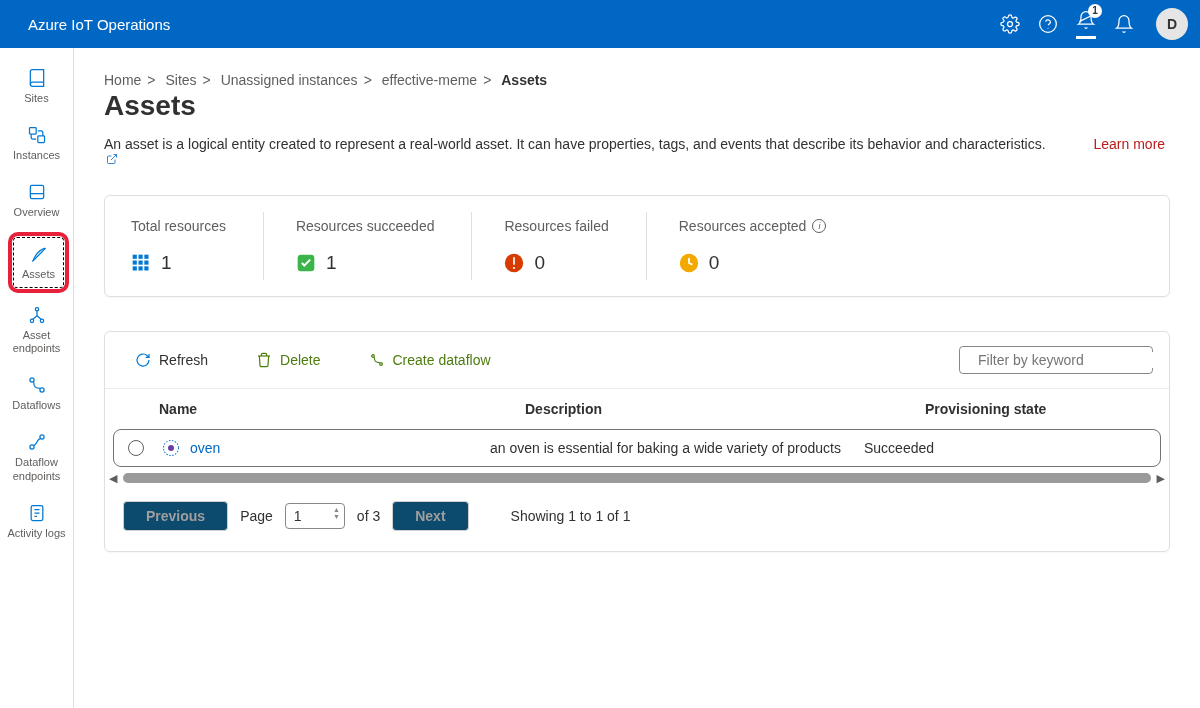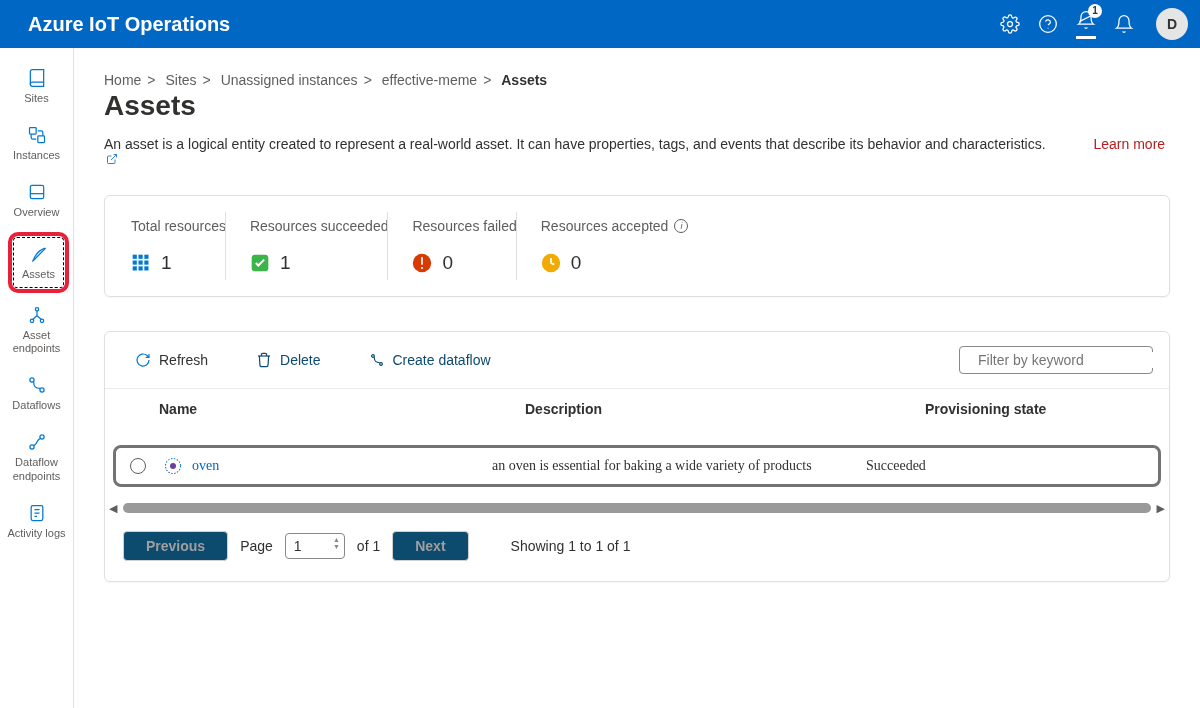--- a/index.html
+++ b/index.html
@@ -1,20 +1,20 @@
 <!DOCTYPE html>
 <html><head>
   <meta charset="utf-8">
   <style>
     * { box-sizing: border-box; margin: 0; padding: 0; }
     body { font-family: "Segoe UI", -apple-system, sans-serif; font-size: 14px; color: #323130; background: #fff; }
 
     
     .header { background: #0067c5; height: 48px; display: flex; align-items: center; justify-content: space-between; padding: 0 12px 0 28px; color: #fff; }
-    .header-title { font-size: 20px; font-weight: 700; }
+    .header-title { font-size: 15px; font-weight: 400; }
     .header-actions { display: flex; align-items: center; gap: 18px; }
     .header-icon { width: 20px; height: 20px; cursor: pointer; display: flex; align-items: center; justify-content: center; position: relative; }
     .header-icon svg { width: 20px; height: 20px; stroke: #fff; fill: none; stroke-width: 1.5; }
     .notif-wrap { position: relative; padding-bottom: 6px; border-bottom: 3px solid #fff; }
     .notif-badge { position: absolute; top: -6px; right: -6px; background: #fff; color: #333; border-radius: 50%; width: 14px; height: 14px; font-size: 10px; font-weight: 600; display: flex; align-items: center; justify-content: center; }
     .avatar { width: 32px; height: 32px; border-radius: 50%; background: #e5e5e5; color: #333; font-weight: 600; display: flex; align-items: center; justify-content: center; cursor: pointer; margin-left: 4px; }
 
     
     .layout { display: flex; height: calc(100vh - 48px); }
     .sidebar { width: 74px; border-right: 1px solid #e1dfdd; padding-top: 10px; }
@@ -33,47 +33,47 @@
     .breadcrumb .current { font-weight: 600; color: #323130; }
 
     h1.page-title { font-size: 28px; font-weight: 600; margin-bottom: 14px; }
     .page-desc { color: #323130; margin-bottom: 26px; }
     .learn-link { color: #b91c1c; cursor: pointer; padding-left: 44px; }
     .ext-icon { display: inline-block; width: 12px; height: 12px; vertical-align: 1px; margin-left: 2px; }
     .ext-icon svg { width: 12px; height: 12px; stroke: #0067c5; fill: none; stroke-width: 1.6; }
 
     
     .stats-card { border: 1px solid #e1dfdd; border-radius: 6px; display: flex; padding: 22px 26px; margin-bottom: 34px; box-shadow: 0 1px 2px rgba(0,0,0,.04); }
-    .stat-block { flex: 0 0 auto; margin-right: 24px; position: relative; }
+    .stat-block { flex: 0 0 auto; padding-right: 38px; margin-right: 32px; position: relative; }
     .stat-block:not(:last-child)::after { content: ""; position: absolute; right: 0; top: -6px; bottom: -6px; width: 1px; background: #e1dfdd; }
     .stat-block:last-child { padding-right: 0; margin-right: 0; }
     .stat-label { color: #605e5c; margin-bottom: 18px; display: flex; align-items: center; gap: 6px; }
     .stat-value { display: flex; align-items: center; gap: 10px; font-size: 19px; }
     .stat-icon { width: 20px; height: 20px; }
     .info-dot { width: 14px; height: 14px; border: 1px solid #605e5c; border-radius: 50%; display: inline-flex; align-items: center; justify-content: center; font-size: 9px; font-style: italic; color: #605e5c; }
 
     
     .table-card { border: 1px solid #e1dfdd; border-radius: 6px; box-shadow: 0 1px 2px rgba(0,0,0,.04); }
     .card-toolbar { display: flex; align-items: center; gap: 20px; padding: 14px 16px; }
     .btn { display: inline-flex; align-items: center; gap: 8px; padding: 6px 14px; border-radius: 4px; font-size: 14px; cursor: pointer; border: none; background: transparent; font-family: inherit; }
     .btn-outline { border: 1px solid #8a8886; font-weight: 600; }
     .btn-ghost { color: #323130; }
-    .btn-disabled { color: #0c4a6e; cursor: default; }
+    .btn-disabled { color: #4d7c0f; cursor: default; }
     .btn svg { width: 16px; height: 16px; stroke: currentColor; fill: none; stroke-width: 1.8; }
     .toolbar-spacer { flex: 1; }
     .filter-input-wrap { border: 1px solid #8a8886; border-radius: 4px; display: flex; align-items: center; padding: 5px 10px; width: 194px; }
     .filter-input-wrap svg { width: 16px; height: 16px; stroke: #605e5c; fill: none; stroke-width: 1.8; margin-right: 8px; }
     .filter-input { border: none; outline: none; font-size: 14px; font-family: inherit; flex: 1; }
 
     .tbl-head { display: flex; padding: 12px 18px 12px 54px; border-top: 1px solid #edebe9; font-weight: 600; gap: 26px; }
     .col-name { width: 340px; }
     .col-desc { width: 374px; }
     .col-state { flex: 1; }
 
-    .row-highlight { margin: 16px 8px; border: 3px solid #737373; border-radius: 8px; font-family: Liberation Serif, serif; }
+    .row-highlight { margin: 0 8px; border: 1px solid #737373; border-radius: 8px; }
     .tbl-row { display: flex; align-items: center; padding: 9px 10px 9px 14px; }
     .row-radio { width: 16px; height: 16px; border: 1.6px solid #605e5c; border-radius: 50%; margin-right: 18px; cursor: pointer; flex-shrink: 0; }
     .asset-icon { width: 18px; height: 18px; margin-right: 10px; flex-shrink: 0; }
     .asset-link { color: #0067c5; cursor: pointer; width: 300px; display: inline-block; }
 
     .track { background: #9a9a9a; height: 10px; border-radius: 5px; margin: 6px 18px 0; position: relative; }
     .arr { position: absolute; top: 50%; transform: translateY(-50%); font-size: 11px; color: #5e5e5e; }
     .arr.l { left: -14px; } .arr.r { right: -14px; }
 
     .pager { display: flex; align-items: center; gap: 12px; padding: 18px 18px 20px; }
@@ -330,19 +330,19 @@
       <div class="pager">
         <button class="btn-page">Previous</button>
         <span>Page</span>
         <div class="page-num">
           <span>1</span>
           <span class="spin">
               <span>▲</span>
               <span>▼</span>
             </span>
         </div>
-        <span>of 1</span>
+        <span>of 3</span>
         <button class="btn-page">Next</button>
         <span class="showing">Showing 1 to 1 of 1</span>
       </div>
     </div>
   </div>
 </div>
 
 </body></html>

